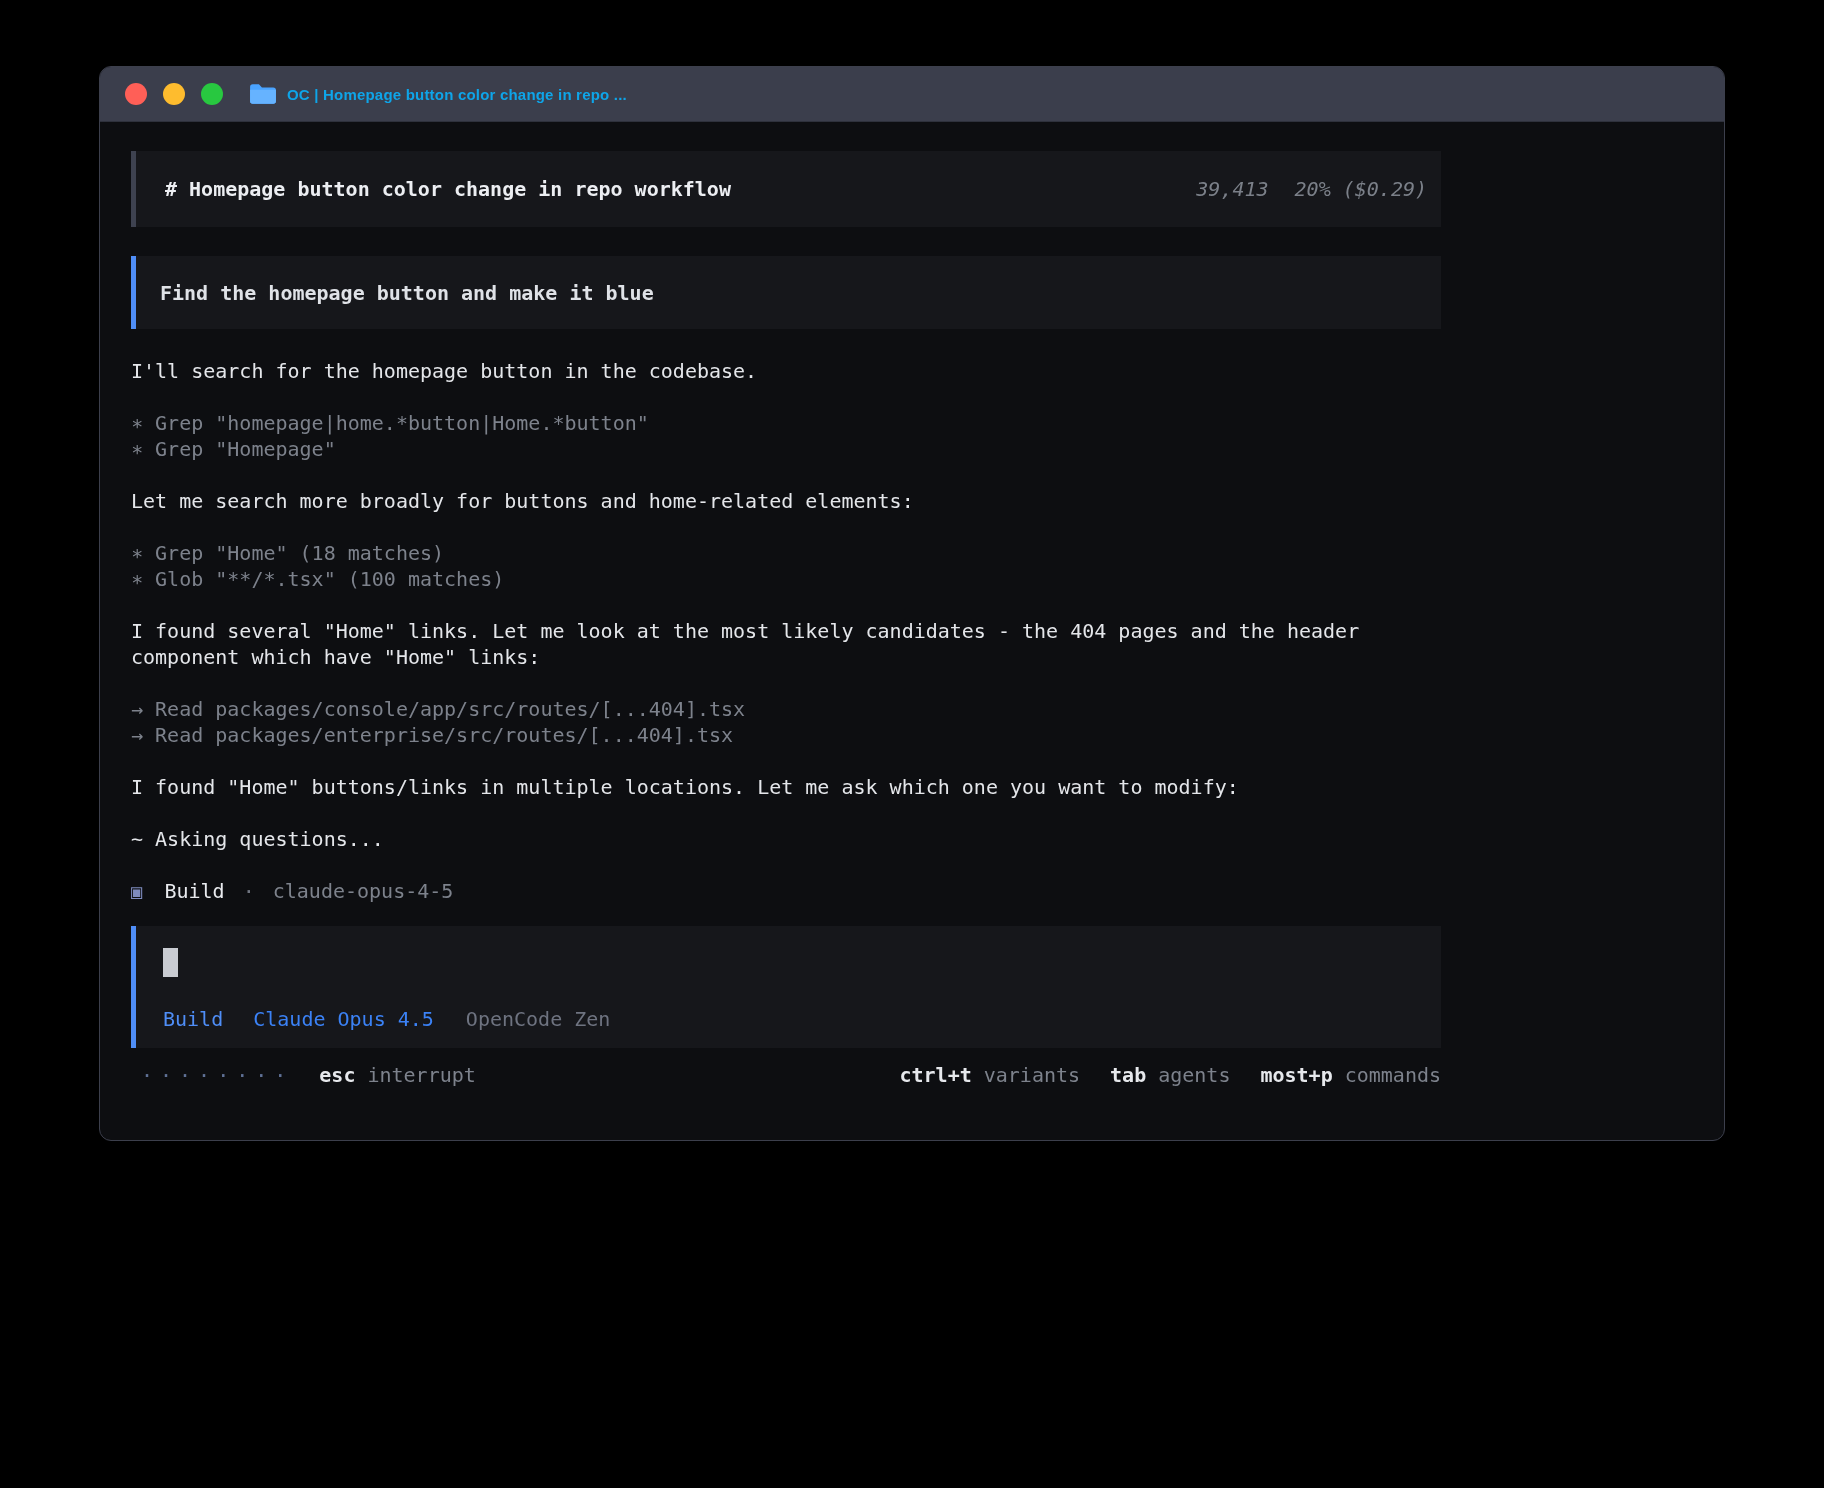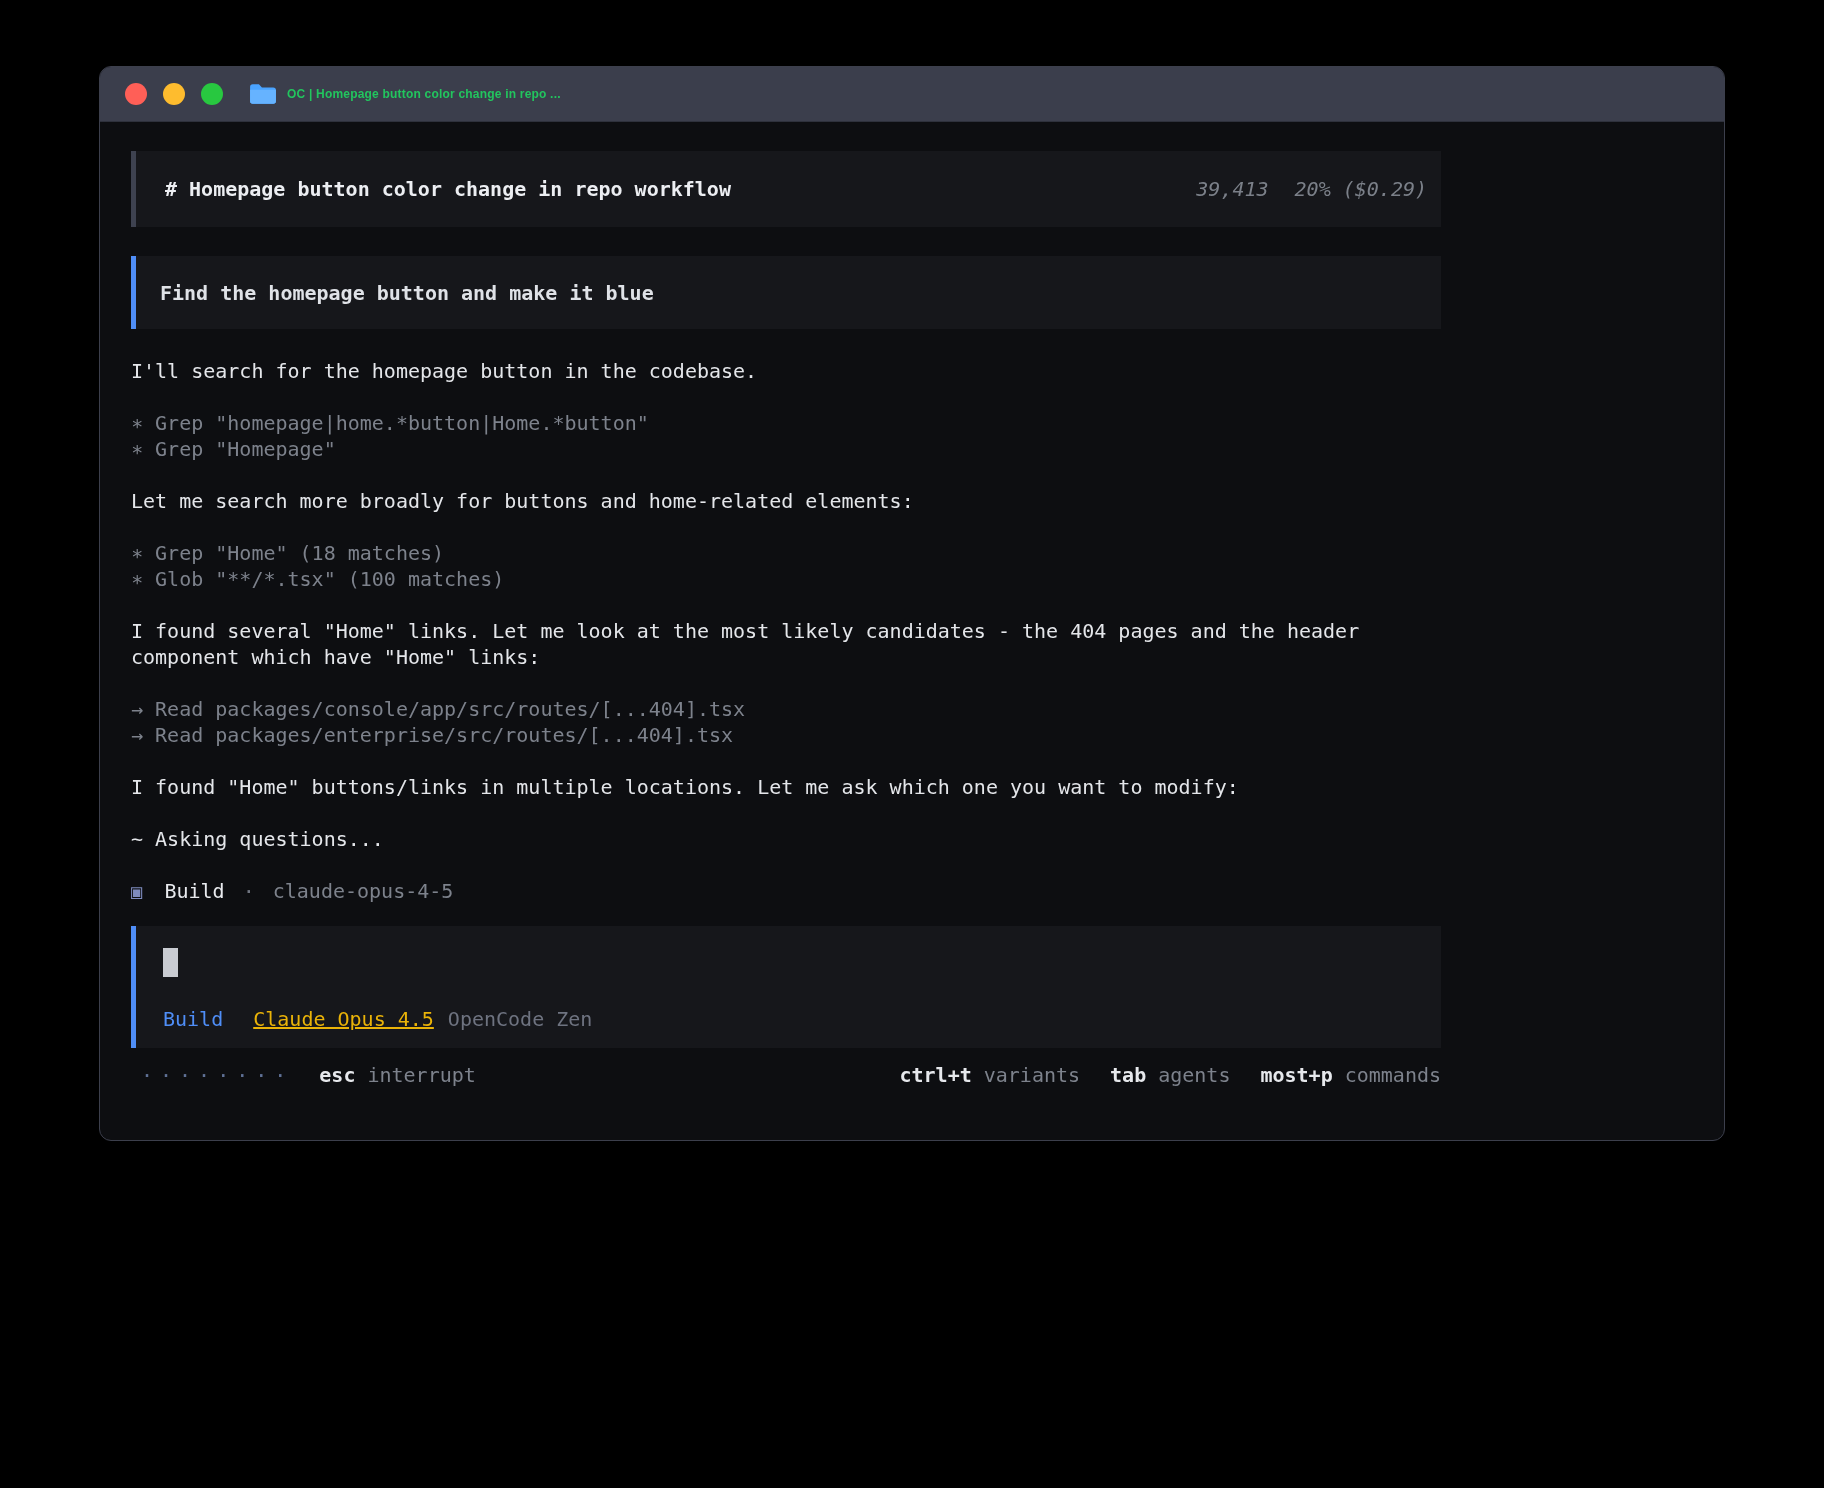--- a/index.html
+++ b/index.html
@@ -24,21 +24,21 @@
     border-bottom: 1px solid #2e313c;
   }
   .lights { display: flex; gap: 16px; margin-left: 9px; margin-right: 26px; }
   .light { width: 22px; height: 22px; border-radius: 50%; display: inline-block; }
   .light.red    { background: #ff5f57; }
   .light.yellow { background: #febc2e; }
   .light.green  { background: #28c840; }
   .folder-icon { width: 28px; height: 24px; display: inline-flex; align-items: center; margin-right: 10px; }
   .win-title {
     font-family: "Liberation Sans", sans-serif;
-    font-weight: bold; font-size: 12px; color: #22c55e;
+    font-weight: bold; font-size: 15px; color: #0ea5e9;
     letter-spacing: 0.2px;
     white-space: nowrap;
   }
 
   
   .content {
     padding: 29px 0 0 31px;
     width: 100%;
     font-size: 20px; line-height: 26px;
     color: #e4e6ea;
@@ -85,21 +85,21 @@
   .input-box {
     margin-top: 22px;
     height: 122px;
     border-left-color: #4f8ef7;
     padding: 22px 0 16px 27px;
     display: flex; flex-direction: column; justify-content: space-between;
   }
   .cursor { width: 15px; height: 29px; background: #c9ccd2; display: inline-block; }
   .input-meta { display: flex; align-items: baseline; white-space: nowrap; }
   .meta-agent { color: #4f8ef7; margin-right: 30px; }
-  .meta-model { color: #eab308; margin-right: 14px; text-decoration: underline; }
+  .meta-model { color: #3b82f6; margin-right: 32px; }
   .meta-provider { color: #6e7380; }
 
   
   .statusbar {
     margin-top: 14px;
     width: 1310px;
     display: flex; align-items: center; justify-content: space-between;
     padding-left: 10px;
   }
   .sb-left { display: flex; align-items: center; gap: 26px; }

